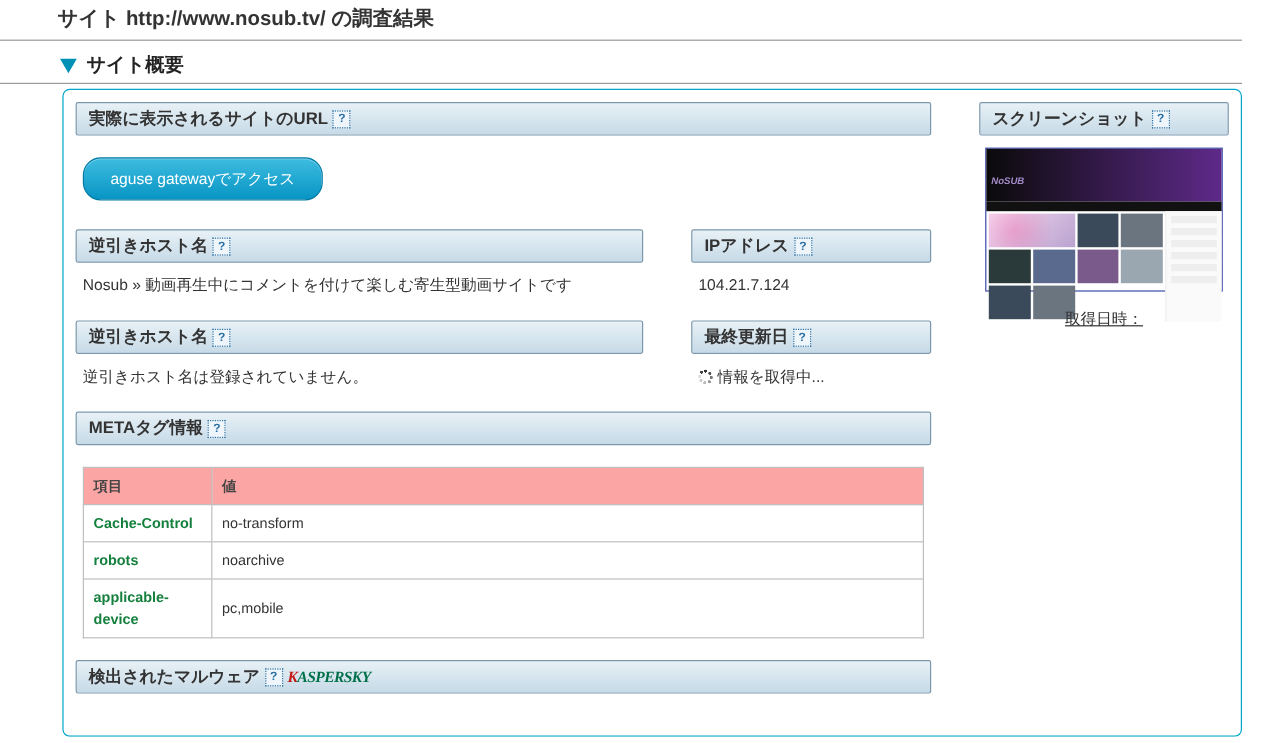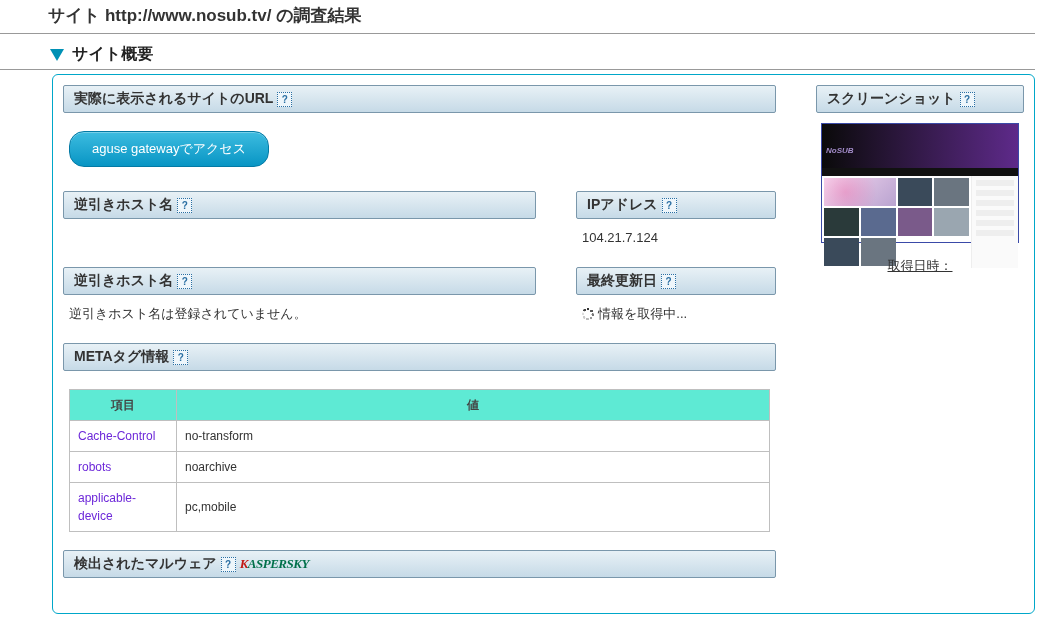--- a/index.html
+++ b/index.html
@@ -117,26 +117,25 @@
     font-size: 12px;
   }
   table.meta th, table.meta td {
     border: 1px solid #bfbfbf;
     padding: 6px 8px;
     text-align: left;
     vertical-align: middle;
     line-height: 1.5;
   }
   table.meta thead th {
-    background: #5eead4;
-    font-weight: bold;
-    text-align: center;
+    background: #fca5a5;
+    font-weight: bold;
     color: #444;
   }
-  table.meta th.row-h { width: 90px; font-weight: normal; color:#6d28d9; background:#fff;}
+  table.meta th.row-h { width: 90px; font-weight: bold; color:#15803d; background:#fff;}
 
   .kasp-logo {
     font-family: Georgia, serif;
     font-style: italic;
     font-weight: bold;
     letter-spacing: -0.5px;
     font-size: 13px;
   }
   .kasp-k { color: #c31815; }
   .kasp-rest { color: #00704a; }
@@ -209,20 +208,21 @@
         <div class="panel-body">
           <span class="btn">aguse gatewayでアクセス</span>
         </div>
 
         <div class="two-col-row">
           <div class="subcol">
             <div class="panel-head">
               <span>逆引きホスト名</span>
               <span class="help-icon">?</span>
             </div>
+            <div class="panel-body">Nosub » 動画再生中にコメントを付けて楽しむ寄生型動画サイトです</div>
           </div>
           <div class="subcol narrow">
             <div class="panel-head">
               <span>IPアドレス</span>
               <span class="help-icon">?</span>
             </div>
             <div class="panel-body">104.21.7.124</div>
           </div>
         </div>
 

